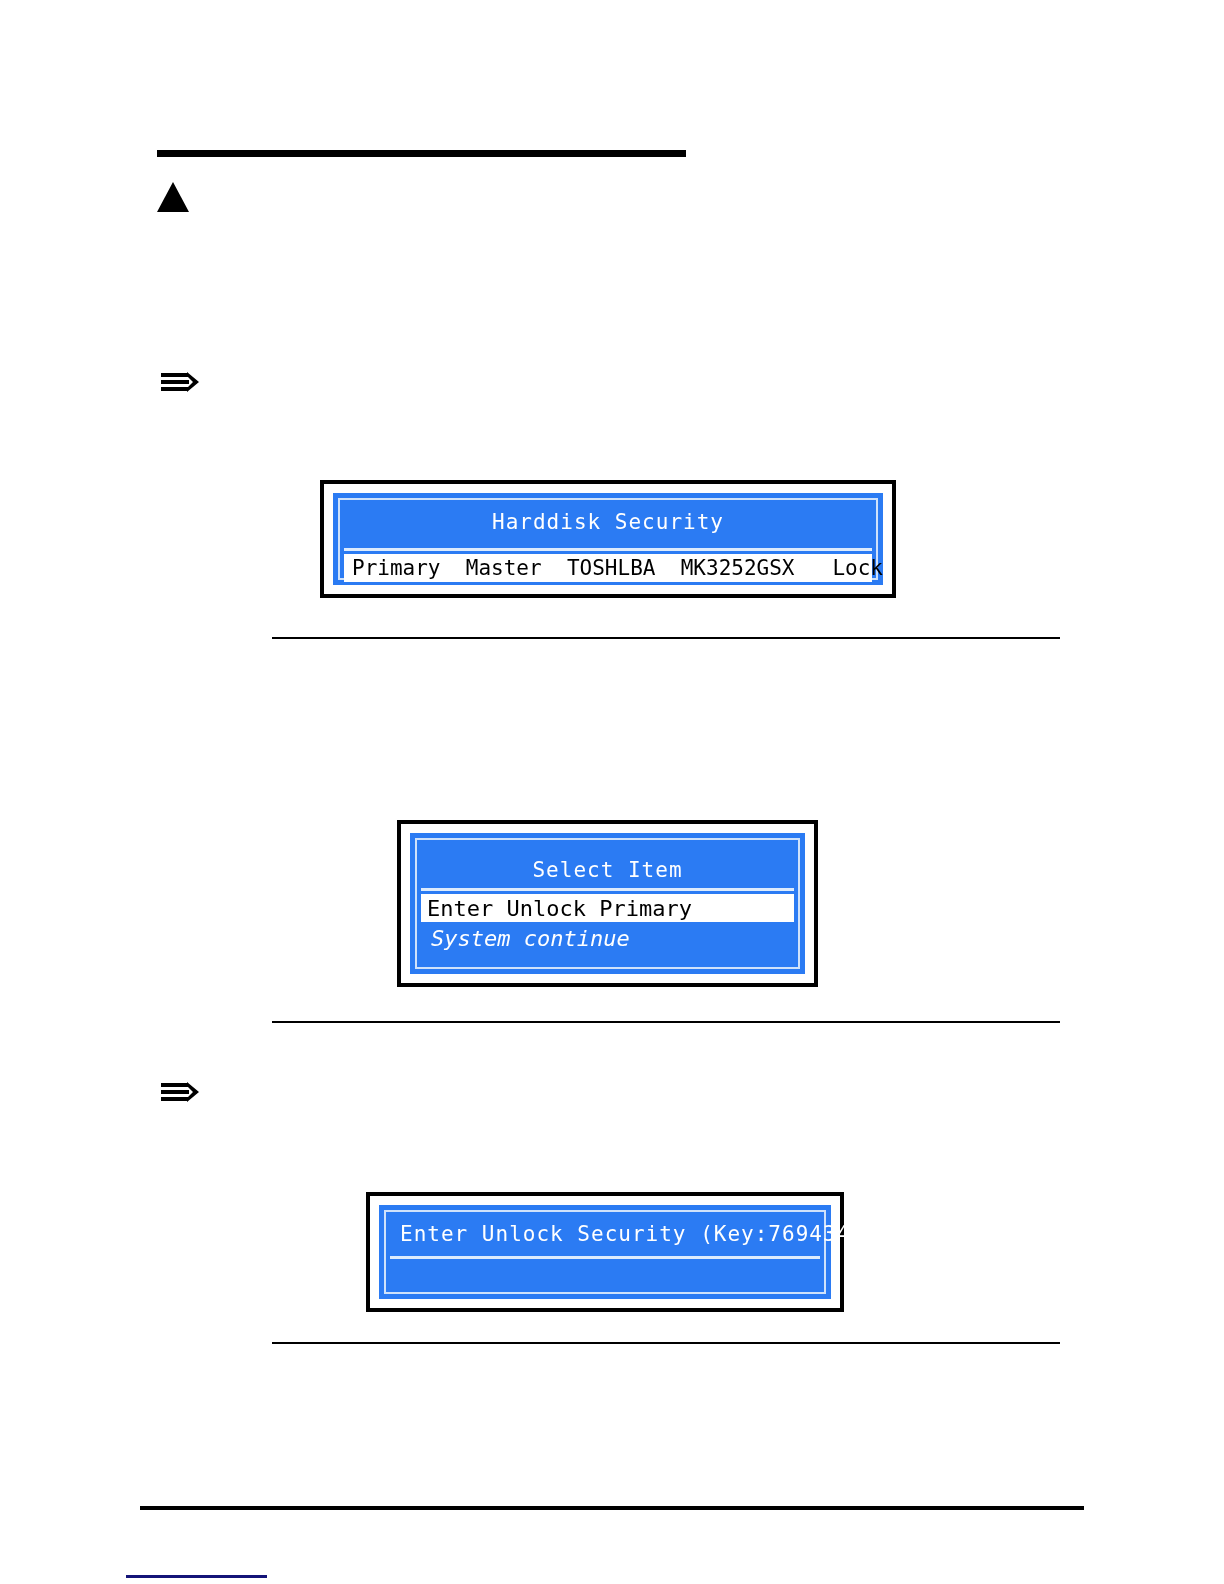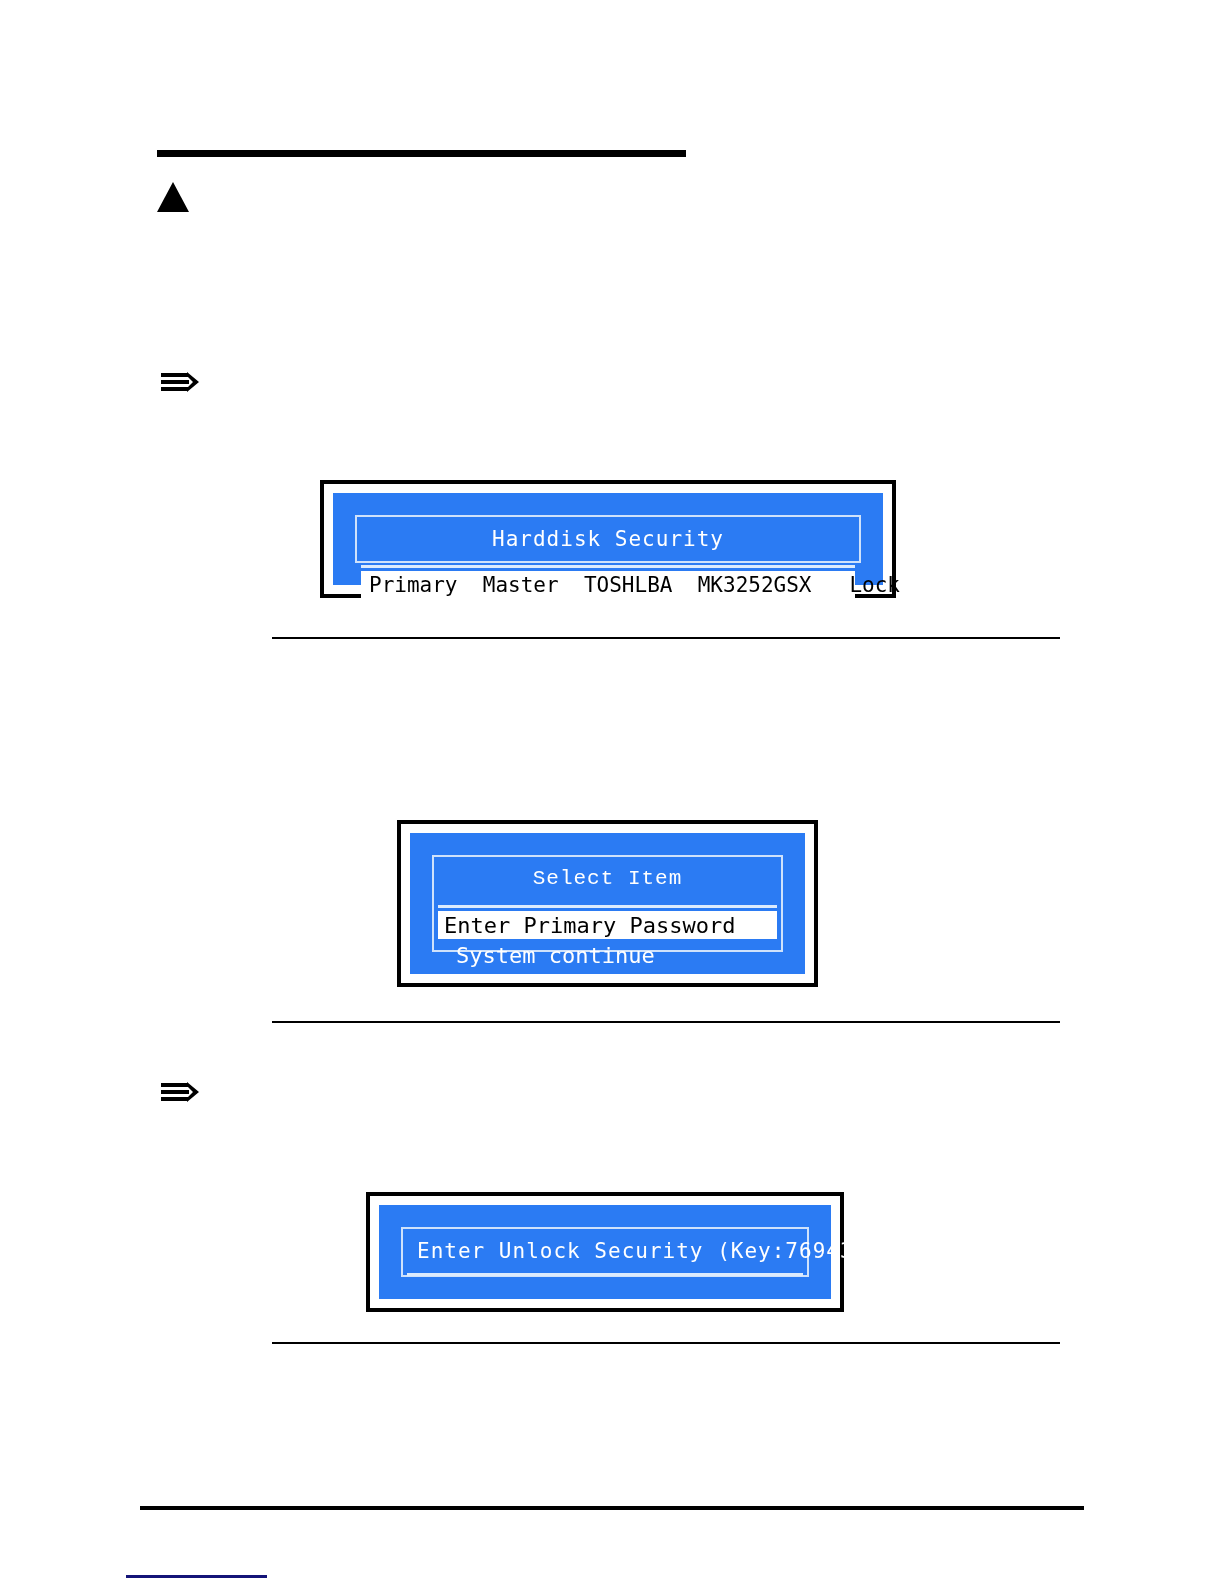--- a/index.html
+++ b/index.html
@@ -58,21 +58,21 @@
     background: #ffffff;
     border: 4px solid #000000;
     padding: 9px;
   }
   .bios-inner {
     box-sizing: border-box;
     width: 100%;
     height: 100%;
     background: #2b7bf3;
     border: 3px solid #2b7bf3;
-    padding: 19px;
+    padding: 2px;
   }
   .bios-frame {
     box-sizing: border-box;
     width: 100%;
     height: 100%;
     background: #2b7bf3;
     border: 2px solid #cfe2fb;
     position: relative;
   }
   .bios-title {
@@ -162,29 +162,29 @@
       </div>
     </div>
   </div>
 
   <div class="abs rule-thin" style="left:272px; top:637px; width:788px;"></div>
 
   <div class="abs bios-box" style="left:397px; top:820px; width:421px; height:167px;">
     <div class="bios-inner">
       <div class="bios-frame">
 
-        <div class="bios-title abs" style="left:0; right:0; top:10px; font-size:21px;font-family:Liberation Mono, monospace;">Select Item</div>
+        <div class="bios-title abs" style="left:0; right:0; top:18px; font-size:21px;">Select Item</div>
 
         <div class="bios-divider abs" style="left:4px; right:4px; top:48px;"></div>
 
         <div class="bios-row-highlight abs" style="left:4px; right:4px; top:54px; height:28px; padding-left:6px; font-size:22px;">
-          <span>Enter Primary Password</span>
+          <span>Enter Unlock Primary</span>
         </div>
 
-        <div class="bios-row-normal abs" style="left:16px; right:4px; top:84px; height:28px; padding-left:6px; font-size:22px;">
+        <div class="bios-row-normal abs" style="left:8px; right:4px; top:84px; height:28px; padding-left:6px; font-size:22px;font-style:italic;">
           <span>System continue</span>
         </div>
 
       </div>
     </div>
   </div>
 
   <div class="abs rule-thin" style="left:272px; top:1021px; width:788px;"></div>
 
   <div class="abs" style="left:160px; top:1078px; width:900px; height:34px;">

